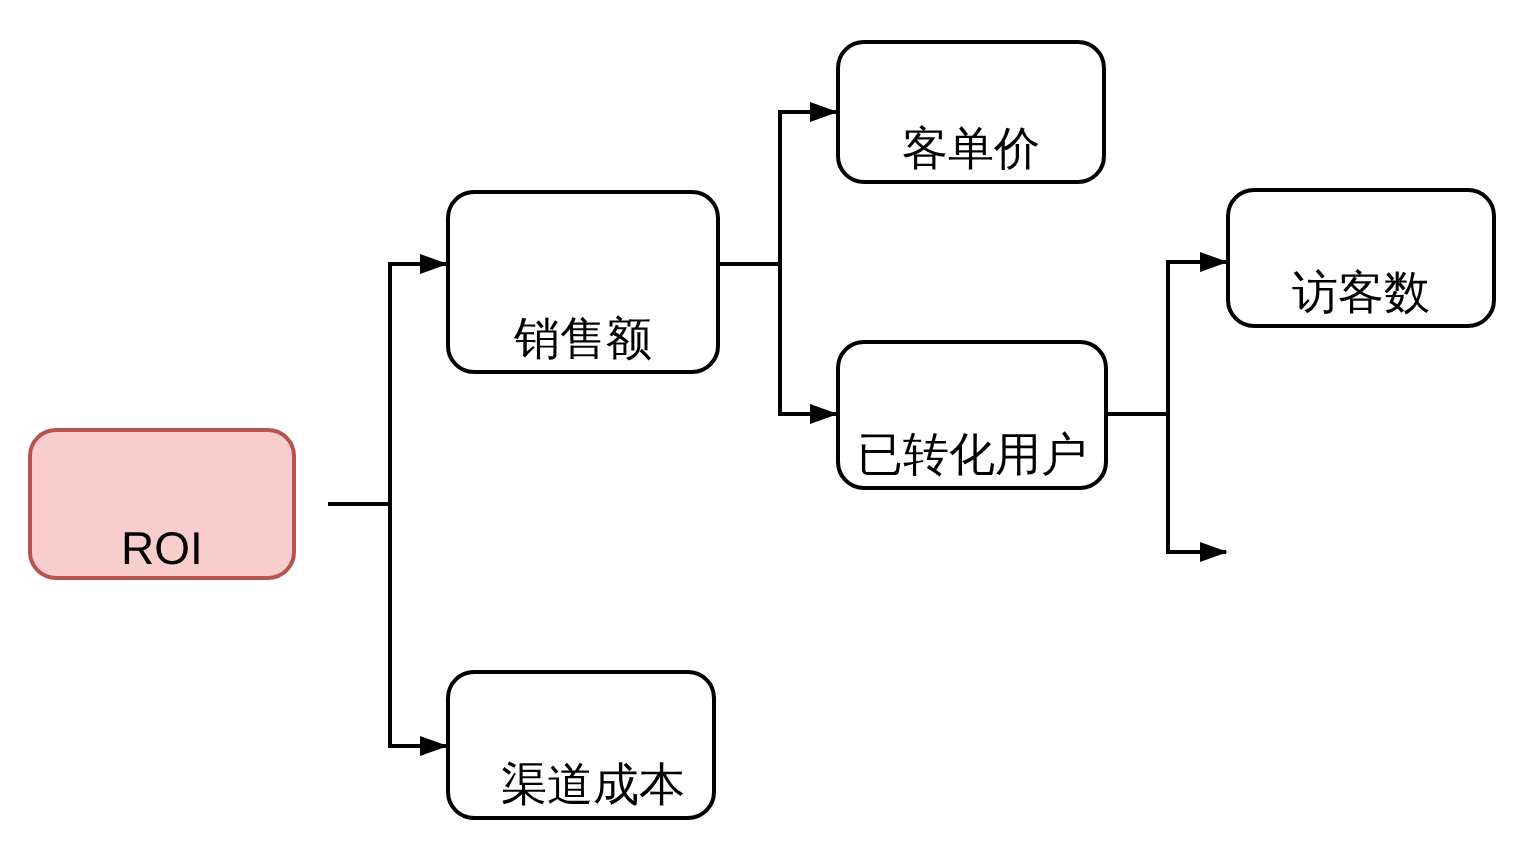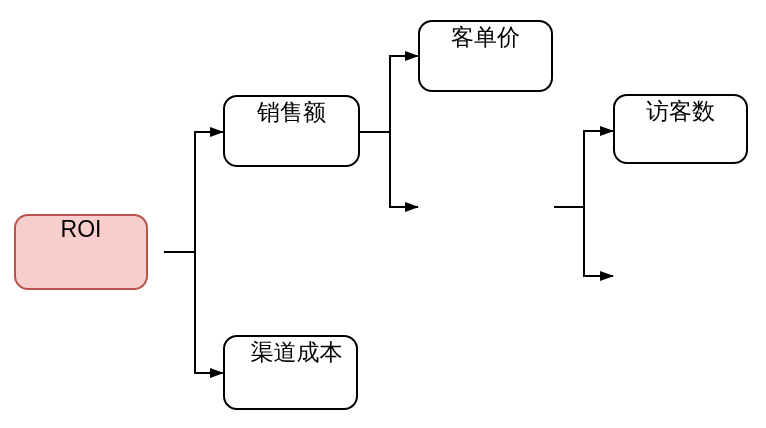--- a/index.html
+++ b/index.html
@@ -27,33 +27,33 @@
     stroke: #000000;
     stroke-width: 2;
   }
   .node {
     position: absolute;
     box-sizing: border-box;
     background: #ffffff;
     border: 2px solid #000000;
     border-radius: 14px;
     display: flex;
-    align-items: flex-start;
+    align-items: flex-end;
     justify-content: center;
     font-size: 23px;
     color: #000000;
     text-align: center;
     white-space: nowrap;
   }
   .node.root {
     background: #f8cecc;
     border-color: #b85450;
   }
   #node-roi            { left: 14px;  top: 214px; width: 134px; height: 76px; }
-  #node-sales          { left: 223px; top: 95px;  width: 137px; height: 72px; }
+  #node-sales          { left: 223px; top: 95px;  width: 137px; height: 92px; }
   #node-channel-cost   { left: 223px; top: 335px; width: 135px; height: 75px; padding-left: 12px; }
   #node-aov            { left: 418px; top: 20px;  width: 135px; height: 72px; }
   #node-converted      { left: 418px; top: 170px; width: 136px; height: 75px; }
   #node-visitors       { left: 613px; top: 94px;  width: 135px; height: 70px; font-family: Liberation Serif, serif; }
   #node-conv-rate      { left: 613px; top: 240px; width: 135px; height: 72px; }
 </style>
 </head>
 <body>
 
 <div class="canvas">
@@ -81,19 +81,22 @@
   </div>
 
   <div class="node" id="node-channel-cost">
     <span>渠道成本</span>
   </div>
 
   <div class="node" id="node-aov">
     <span>客单价</span>
   </div>
 
+  <div class="node" id="node-converted">
+    <span>已转化用户</span>
+  </div>
 
   <div class="node" id="node-visitors">
     <span>访客数</span>
   </div>
 
 
 </div>
 
 </body></html>

